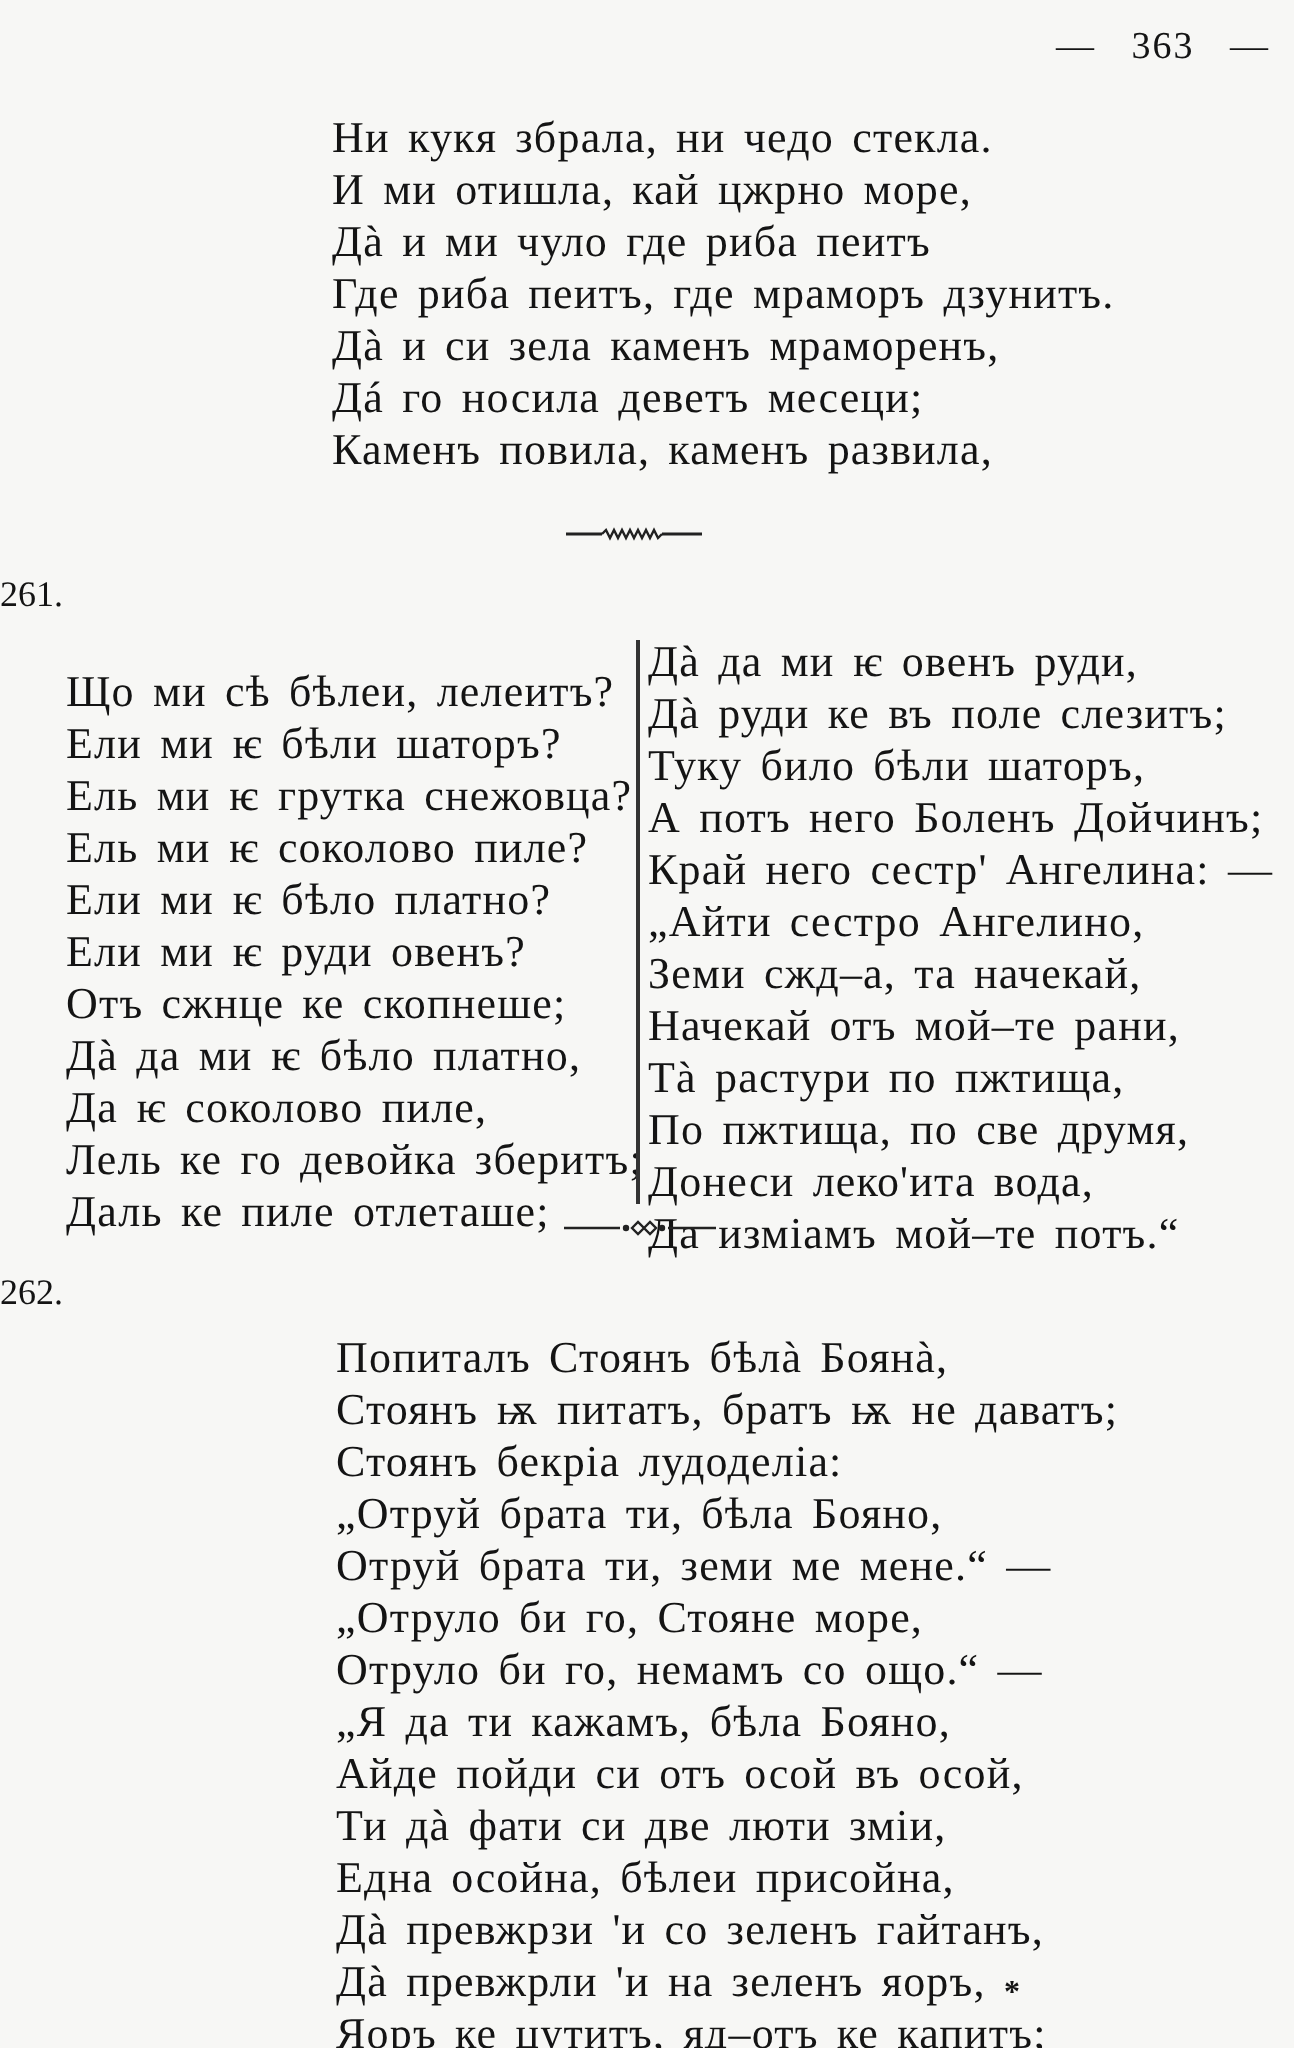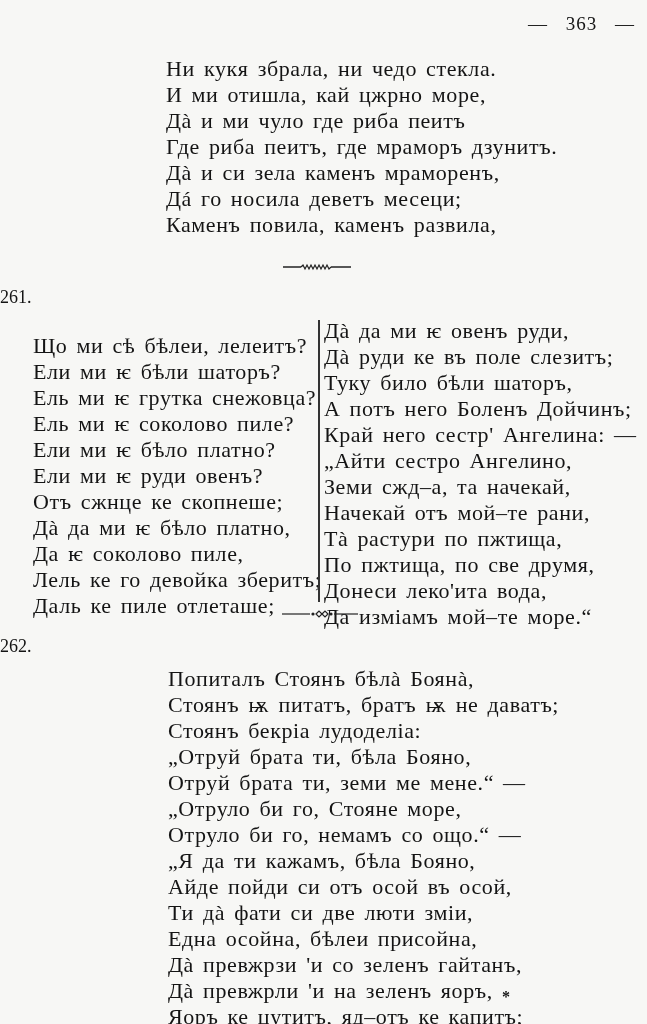--- a/index.html
+++ b/index.html
@@ -96,21 +96,21 @@
   <div>Дà руди ке въ поле слезитъ;</div>
   <div>Туку било бѣли шаторъ,</div>
   <div>А потъ него Боленъ Дойчинъ;</div>
   <div>Край него сестр' Ангелина: —</div>
   <div>„Айти сестро Ангелино,</div>
   <div>Земи сжд–а, та начекай,</div>
   <div>Начекай отъ мой–те рани,</div>
   <div>Тà растури по пжтища,</div>
   <div>По пжтища, по све друмя,</div>
   <div>Донеси леко'ита вода,</div>
-  <div>Да измiамъ мой–те море.“</div>
+  <div>Да измiамъ мой–те потъ.“</div>
 </div>
 
 <svg class="ornament" style="left:282px; top:609px; width:76px;" viewBox="0 0 76 10">
   <line x1="0" y1="5" x2="28" y2="5" stroke="#222" stroke-width="1.2"></line>
   <circle cx="31" cy="5" r="1.6" fill="#222"></circle>
   <path d="M34,5 L37,2 L40,5 L37,8 Z" fill="none" stroke="#222" stroke-width="1.2"></path>
   <path d="M40,5 L43,2 L46,5 L43,8 Z" fill="none" stroke="#222" stroke-width="1.2"></path>
   <circle cx="49" cy="5" r="1.6" fill="#222"></circle>
   <line x1="52" y1="5" x2="76" y2="5" stroke="#222" stroke-width="1.2"></line>
 </svg>

